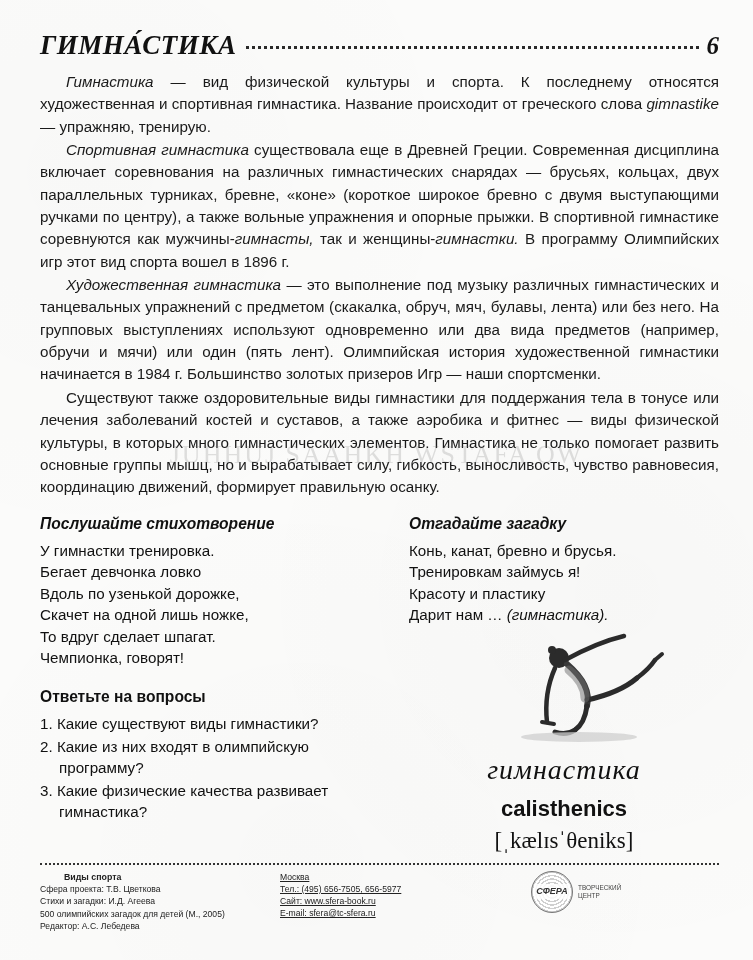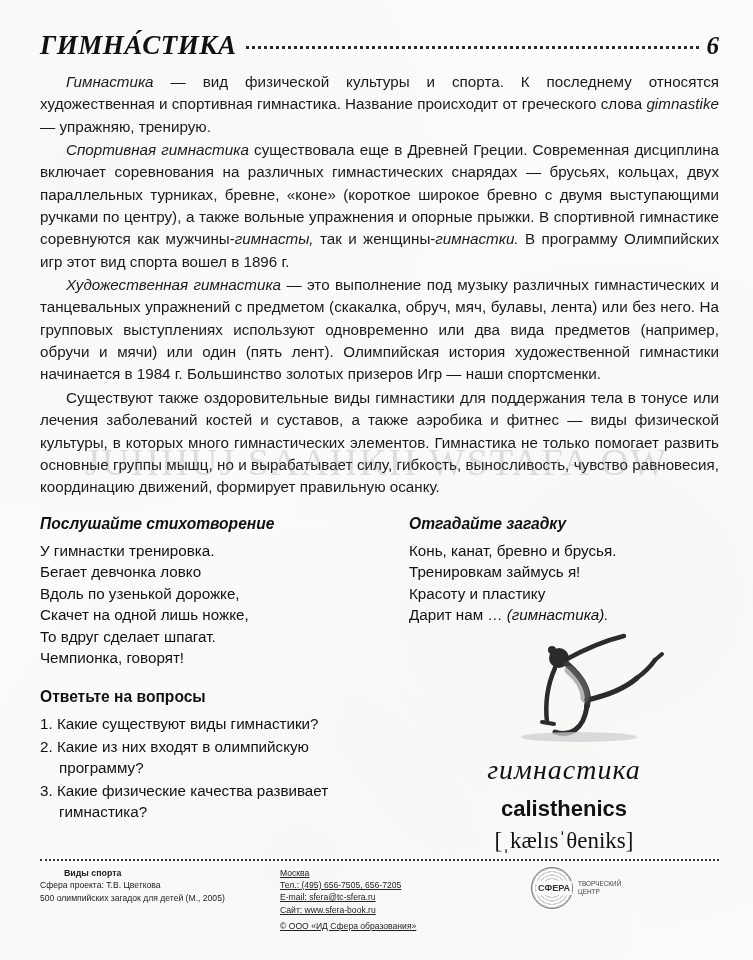--- a/index.html
+++ b/index.html
@@ -35,21 +35,21 @@
     pointer-events: none;
   }
   
   .watermark {
     position: absolute;
     left: 20px;
     top: 440px;
     width: 713px;
     text-align: center;
     font-family: "Liberation Serif", serif;
-    font-size: 38px;
+    font-size: 26px;
     letter-spacing: 2px;
     color: rgba(120,120,120,0.22);
     white-space: nowrap;
     pointer-events: none;
     user-select: none;
   }
 
   .title-row {
     display: flex;
     align-items: baseline;
@@ -183,23 +183,24 @@
     align-items: center;
     gap: 5px;
   }
   .logo-circle {
     width: 40px; height: 40px;
     border-radius: 50%;
     border: 1px solid #777;
     position: relative;
     display: flex;
     align-items: center;
-    justify-content: flex-end;
+    justify-content: center;
     background:
       repeating-radial-gradient(circle at 50% 50%, #ffffff 0 2px, #cfcfcf 2px 3.4px);
+    font-style: italic;
   }
   .logo-circle span {
     position: relative;
     font-family: "Liberation Sans", sans-serif;
     font-weight: bold;
     font-size: 9px;
     color: #333;
     background: rgba(255,255,255,0.85);
     padding: 1px 2px;
   }
@@ -302,31 +303,32 @@
       <div class="eng-word">calisthenics</div>
       <div class="ipa">[ˌkælɪsˈθeniks]</div>
     </div>
   </div>
 
   <div class="footer">
     <div class="footer-col1">
       <b>Виды спорта</b>
       <div id="footer-col1-lines">
           <div>Сфера проекта: Т.В. Цветкова</div>
+          <div>Стихи и загадки: И.Д. Агеева</div>
           <div>500 олимпийских загадок для детей (М., 2005)</div>
+          <div>Редактор: А.С. Лебедева</div>
         </div>
     </div>
     <div class="footer-col2">
       <div>Москва</div>
       <div id="footer-col2-lines">
-          <div>Тел.: (495) 656-7505, 656-7205</div>
+          <div>Тел.: (495) 656-7505, 656-5977</div>
+          <div>Сайт: www.sfera-book.ru</div>
           <div>E-mail: sfera@tc-sfera.ru</div>
-          <div>Сайт: www.sfera-book.ru</div>
-        </div>
-      <div class="copyright">© ООО «ИД Сфера образования»</div>
+        </div>
     </div>
     <div class="footer-col3">
       <div class="logo">
         <div class="logo-circle">
           <span>СФЕРА</span>
         </div>
         <div class="logo-txt">ТВОРЧЕСКИЙ ЦЕНТР</div>
       </div>
     </div>
   </div>

